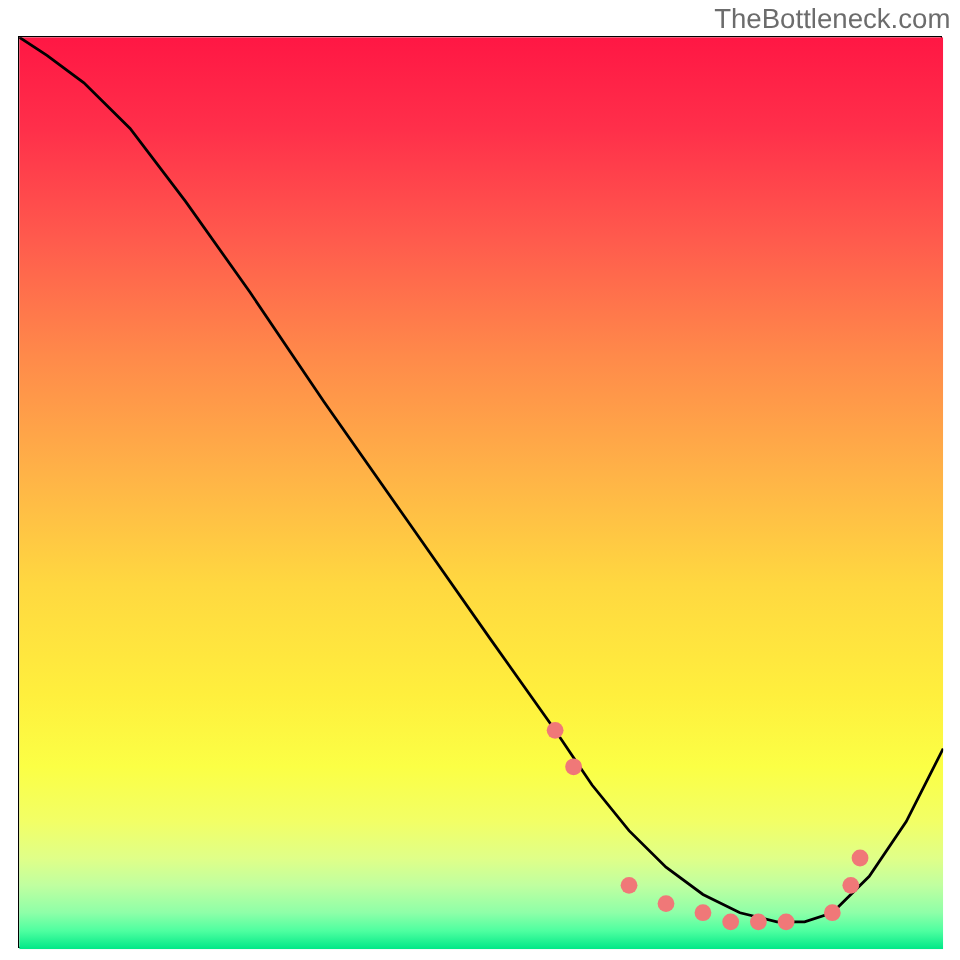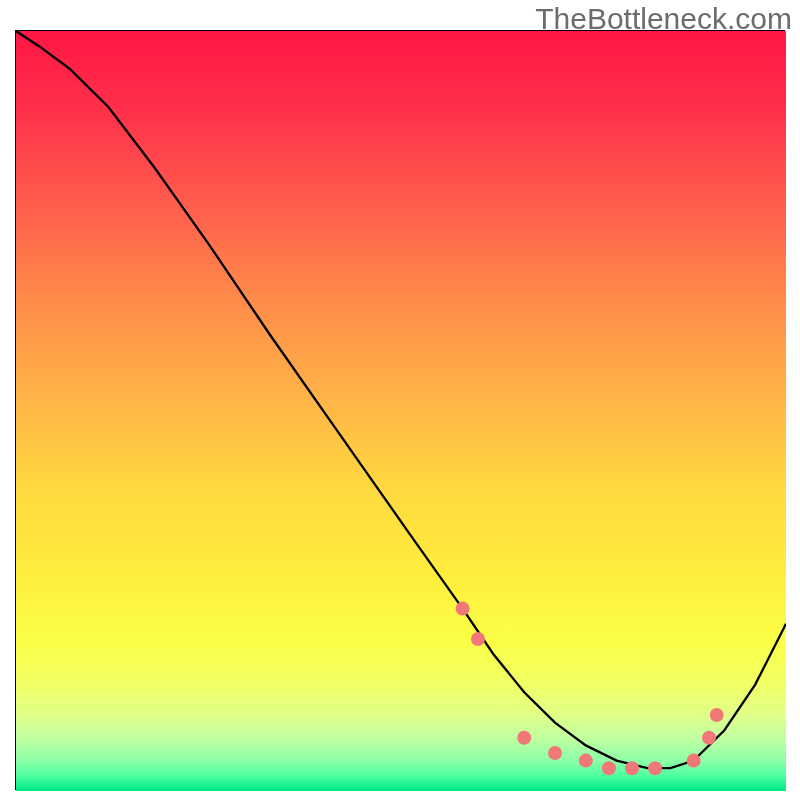--- a/index.html
+++ b/index.html
@@ -3,21 +3,21 @@
 <meta charset="utf-8">
 <style>
   * { margin: 0; padding: 0; box-sizing: border-box; }
   body { width: 800px; height: 800px; background: #fff; position: relative; }
   .container { width: 800px; height: 800px; position: relative; }
   .attribution {
     position: absolute;
     top: 2px;
     right: 8px;
     font-family: Arial, sans-serif;
-    font-size: 30px;
+    font-size: 23px;
     color: #6c6c6c;
     font-weight: 500;
   }
   .chart-area {
     position: absolute;
     top: 30px;
     left: 15px;
     width: 770px;
     height: 760px;
     border: 1px solid #000;

